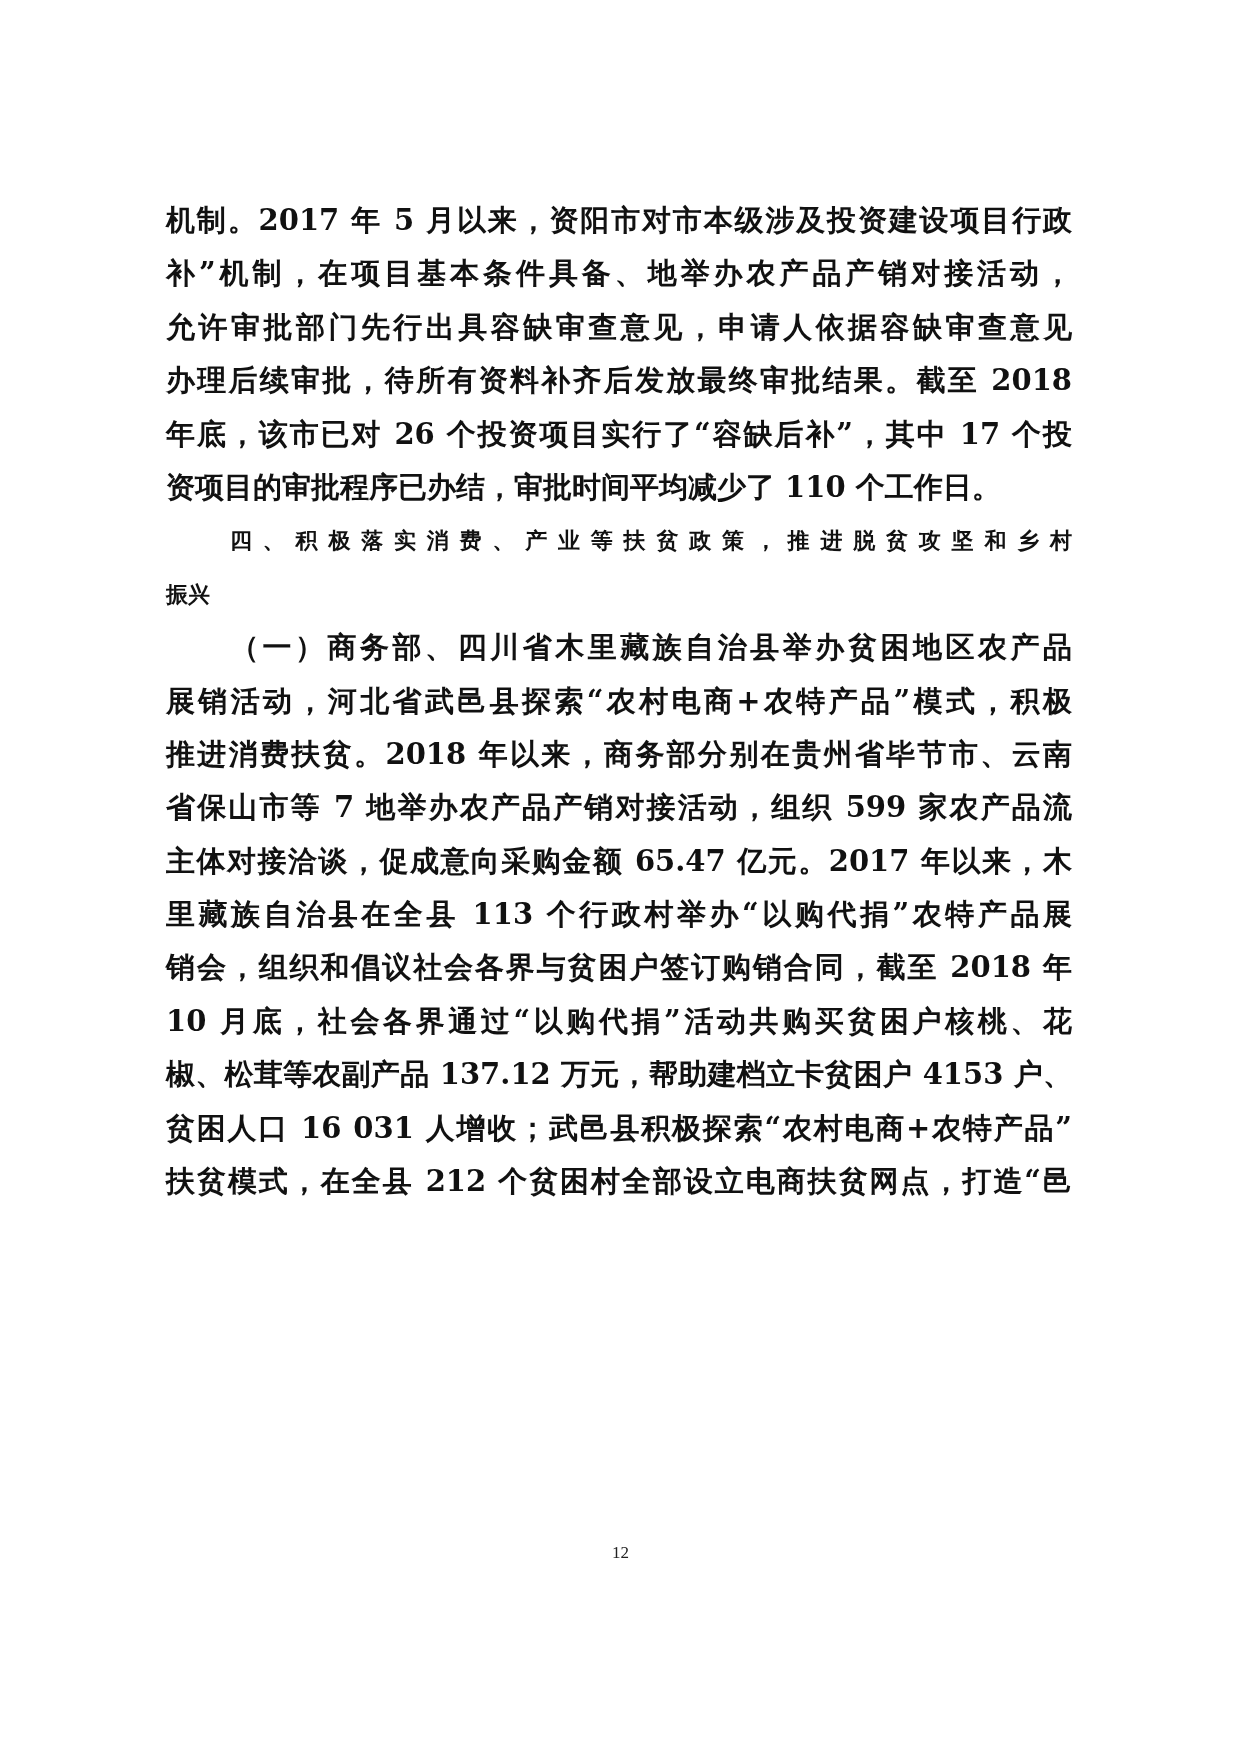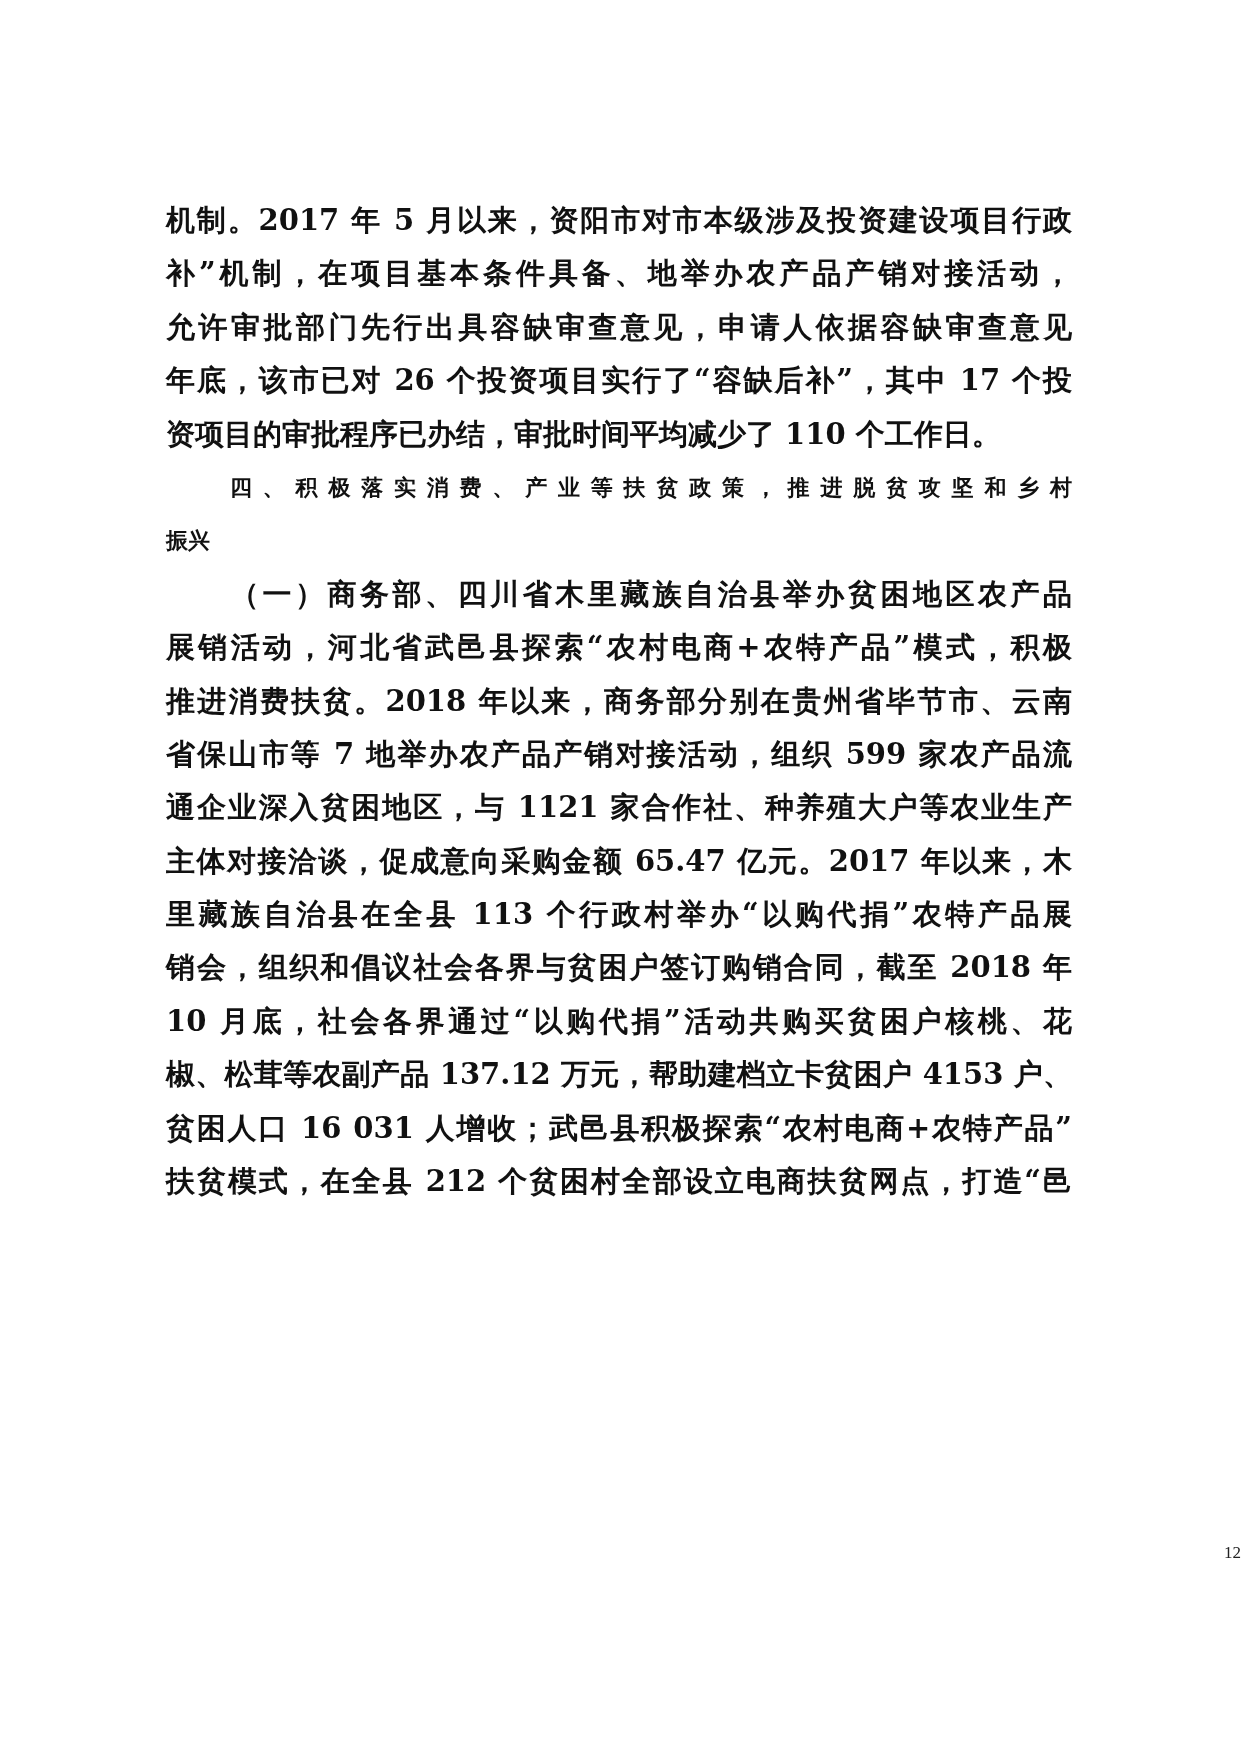--- a/index.html
+++ b/index.html
@@ -40,50 +40,50 @@
     .heading .line {
       font-family: "DejaVu Sans", "Liberation Sans", sans-serif;
       font-weight: bold;
       font-size: 22px;
     }
     .page-number {
       position: absolute;
       top: 1543px;
       left: 0;
       width: 1241px;
-      text-align: right;
+      text-align: center;
       font-size: 17px;
       font-family: "Liberation Serif", serif;
       color: #222;
     }
   </style>
 </head>
 <body>
 
 <div class="page">
 
   <div class="paragraph">
     <div class="line">机制。2017 年 5 月以来，资阳市对市本级涉及投资建设项目行政</div>
     <div class="line">补”机制，在项目基本条件具备、地举办农产品产销对接活动，</div>
     <div class="line">允许审批部门先行出具容缺审查意见，申请人依据容缺审查意见</div>
+    <div class="line">办理后续审批，待所有资料补齐后发放最终审批结果。截至 2018</div>
     <div class="line">年底，该市已对 26 个投资项目实行了“容缺后补”，其中 17 个投</div>
     <div class="line last">资项目的审批程序已办结，审批时间平均减少了 110 个工作日。</div>
   </div>
 
   <div class="paragraph heading">
     <div class="line indent">四、积极落实消费、产业等扶贫政策，推进脱贫攻坚和乡村</div>
     <div class="line last">振兴</div>
   </div>
 
   <div class="paragraph">
     <div class="line indent">（一）商务部、四川省木里藏族自治县举办贫困地区农产品</div>
     <div class="line">展销活动，河北省武邑县探索“农村电商+农特产品”模式，积极</div>
     <div class="line">推进消费扶贫。2018 年以来，商务部分别在贵州省毕节市、云南</div>
     <div class="line">省保山市等 7 地举办农产品产销对接活动，组织 599 家农产品流</div>
-    <div class="line">通企业深入贫困地区，与 1121 家合作社、种养殖大户等农业生产</div>
     <div class="line">主体对接洽谈，促成意向采购金额 65.47 亿元。2017 年以来，木</div>
     <div class="line">里藏族自治县在全县 113 个行政村举办“以购代捐”农特产品展</div>
     <div class="line">销会，组织和倡议社会各界与贫困户签订购销合同，截至 2018 年</div>
     <div class="line">10 月底，社会各界通过“以购代捐”活动共购买贫困户核桃、花</div>
     <div class="line">椒、松茸等农副产品 137.12 万元，帮助建档立卡贫困户 4153 户、</div>
     <div class="line">贫困人口 16 031 人增收；武邑县积极探索“农村电商+农特产品”</div>
     <div class="line">扶贫模式，在全县 212 个贫困村全部设立电商扶贫网点，打造“邑</div>
   </div>
 
 </div>

